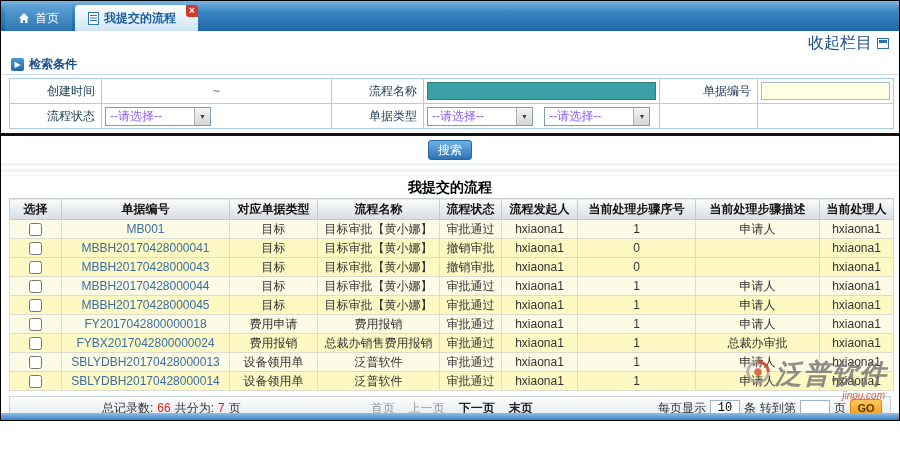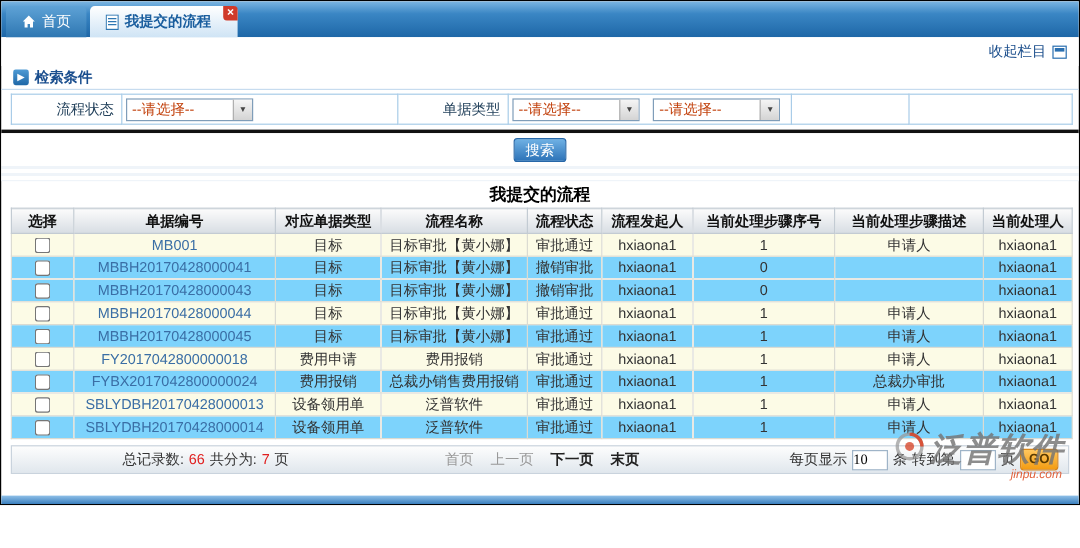--- a/index.html
+++ b/index.html
@@ -17,21 +17,21 @@
   .tab-active { background:linear-gradient(180deg,#FFFFFF,#CFE4F5); color:#1A5E9E;
                 font-weight:bold; position:relative; padding-right:22px; }
   .tab-close { position:absolute; top:0; right:0; width:12px; height:12px; background:#D03A2A;
                color:#fff; font-size:10px; line-height:11px; text-align:center;
                border-radius:0 3px 0 3px; cursor:pointer; }
   .house-icon svg, .doc-icon svg { display:block; }
 
   
   .collapse-row { height:24px; display:flex; justify-content:flex-end; align-items:center;
                   gap:5px; padding-right:10px; background:#fff; }
-  .collapse-label { color:#1B4E8C; font-size:12px; cursor:pointer; }
+  .collapse-label { color:#1B4E8C; font-size:16px; cursor:pointer; }
   .collapse-icon { width:12px; height:11px; border:1px solid #2A6FB0; position:relative;
                    background:#fff; cursor:pointer; }
   .collapse-icon i { position:absolute; top:1px; left:1px; right:1px; height:3px;
                      background:#2A6FB0; display:block; }
 
   
   .search-header { height:20px; display:flex; align-items:center; gap:5px; padding:0 10px;
                    border-bottom:1px solid #C7DCEF; }
   .play-icon { width:13px; height:13px; background:linear-gradient(180deg,#4E9AD4,#1E67A7);
                color:#fff; font-size:8px; display:flex; align-items:center; justify-content:center;
@@ -44,21 +44,21 @@
   .search-form td.lbl { text-align:right; color:#24425C; padding-right:6px; }
   .time-cell { text-align:center; color:#666; }
   .teal-input { width:100%; height:18px; background:#3AA0A6; border:1px solid #2A8085;
                 color:#fff; font-size:12px; padding:0 3px; }
   .cream-input { width:100%; height:18px; background:#FFFFE3; border:1px solid #A8BCCE;
                  font-size:12px; padding:0 3px; }
   .select { display:inline-flex; width:106px; height:19px; border:1px solid #7F9DB9;
             background:#fff; align-items:center; justify-content:space-between;
             font-size:12px; padding-left:4px; cursor:pointer; vertical-align:middle; }
   .select + .select { margin-left:8px; }
-  .select-text { color:#c2410c; }
+  .select-text { color:#8b5cf6; }
   .select-arrow { width:16px; height:100%; background:linear-gradient(180deg,#F5F5F5,#D4D4D4);
                   border-left:1px solid #B0B0B0; font-size:7px; display:flex; align-items:center;
                   justify-content:center; color:#444; }
 
   .black-line { height:3px; background:#111; margin-top:4px; }
   .btn-row { height:24px; display:flex; justify-content:center; align-items:flex-end; background:#fff; }
   .search-btn { width:44px; height:20px; background:linear-gradient(180deg,#6FB1E4,#2D73B8);
                 color:#fff; border:1px solid #2667A8; border-radius:3px; font-size:12px;
                 cursor:pointer; font-family:inherit; }
 
@@ -68,35 +68,35 @@
   .grid-title { height:22px; line-height:22px; text-align:center; font-size:14px;
                 font-weight:bold; color:#000; }
   table.data-table { border-collapse:collapse; margin:0 8px; width:884px; table-layout:fixed;
                      font-size:12px;border-radius:25px; }
   .data-table th { background:linear-gradient(180deg,#FBFBFB,#D7DDE3); border:1px solid #C3CBD3;
                    height:21px; font-weight:bold; color:#111; text-align:center; overflow:hidden;
                    white-space:nowrap; }
   .data-table td { border:1px solid #DBDBD2; height:19px; text-align:center; color:#333;
                    padding:0 2px; overflow:hidden; white-space:nowrap; }
   .data-table tr.odd td { background:#FCFBE6; }
-  .data-table tr.even td { background:#7dd3fc; }
+  .data-table tr.even td { background:#fef9c3; }
   .doc-link { color:#3A6EA5; text-decoration:none; cursor:pointer; }
   .data-table input[type=checkbox] { width:13px; height:13px; vertical-align:middle; cursor:pointer; }
 
   
   .footer { margin:5px 8px 0; height:24px; background:linear-gradient(180deg,#FDFDFD,#E0E7ED);
             border:1px solid #C9D3DD; display:flex; align-items:center; font-size:12px; color:#333; }
   .footer-left { padding-left:92px; display:flex; gap:4px; align-items:center; }
   .red { color:#E02020; }
   .footer-center { margin-left:130px; display:flex; gap:14px; }
   .pg-disabled { color:#999; cursor:default; }
   .pg-active { color:#222; font-weight:bold; cursor:pointer; }
   .footer-right { margin-left:auto; display:flex; align-items:center; gap:4px; padding-right:8px; }
   .small-input { width:30px; height:17px; border:1px solid #9FB4C8; font-size:12px;
-                 text-align:left; font-family:Liberation Serif, serif; }
+                 text-align:center; font-family:Liberation Mono, monospace; }
   .go-btn { width:32px; height:18px; background:linear-gradient(180deg,#FFC75E,#F39C12);
             border:1px solid #D9871B; border-radius:3px; font-size:11px; font-weight:bold;
             color:#5A3A00; cursor:pointer; font-family:inherit; line-height:14px; }
 
   .bottom-bar { position:absolute; left:0; right:0; bottom:0; height:7px;
                 background:linear-gradient(180deg,#8FC0E8,#3A7FBE); }
 
   
   .watermark { position:absolute; right:12px; bottom:28px; display:flex; align-items:center;
                gap:3px; pointer-events:none; opacity:0.92; }
@@ -149,20 +149,28 @@
   <table class="search-form">
     <colgroup>
         <col style="width:92px">
         <col style="width:230px">
         <col style="width:92px">
         <col style="width:236px">
         <col style="width:98px">
         <col style="width:136px">
       </colgroup>
     <tbody>
+        <tr>
+      <td class="lbl">创建时间</td>
+      <td class="time-cell">~</td>
+      <td class="lbl">流程名称</td>
+      <td><input class="teal-input" style=""></td>
+      <td class="lbl">单据编号</td>
+      <td><input class="cream-input" style=""></td>
+    </tr>
     <tr>
       <td class="lbl">流程状态</td>
       <td>
         <span class="select">
           <span class="select-text">--请选择--</span>
           <span class="select-arrow">▼</span>
         </span>
       </td>
       <td class="lbl">单据类型</td>
       <td colspan="1">

